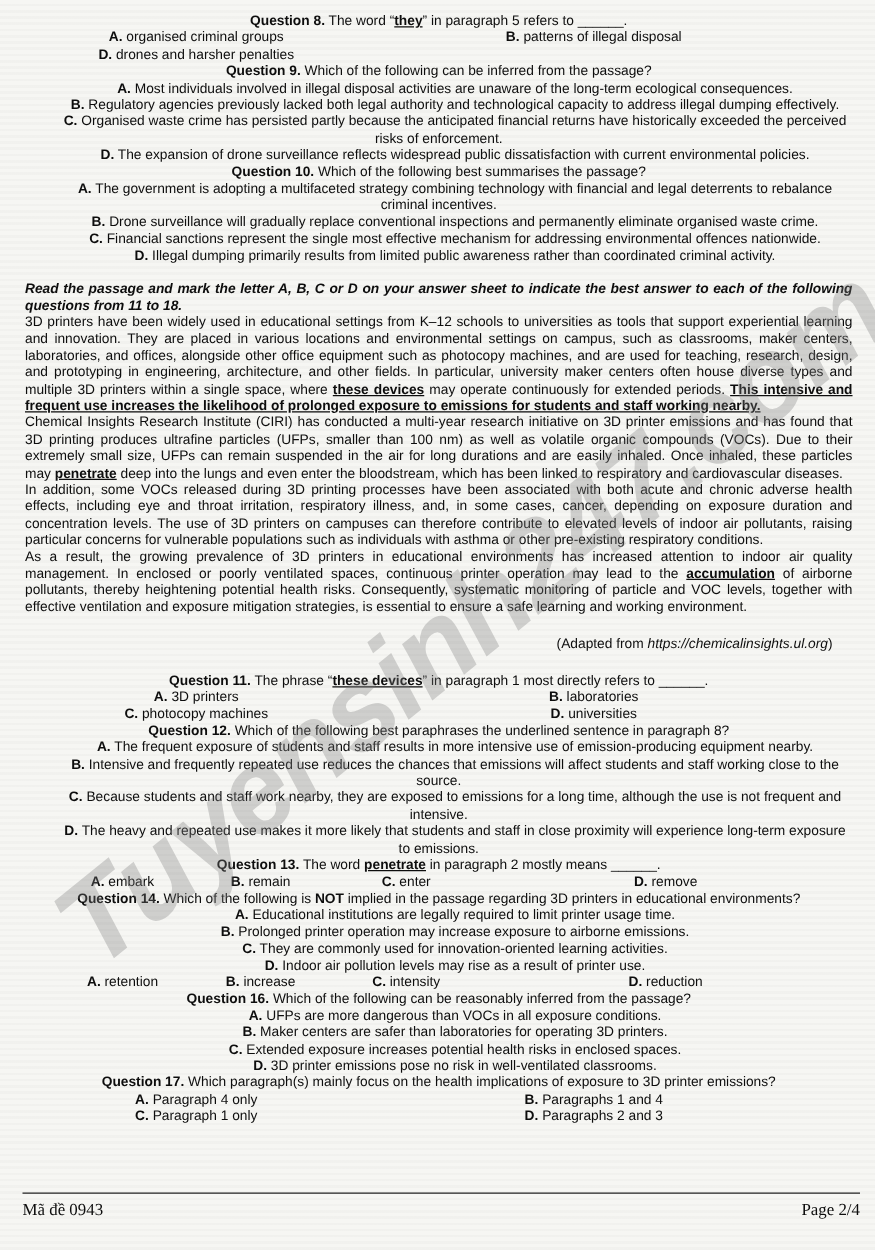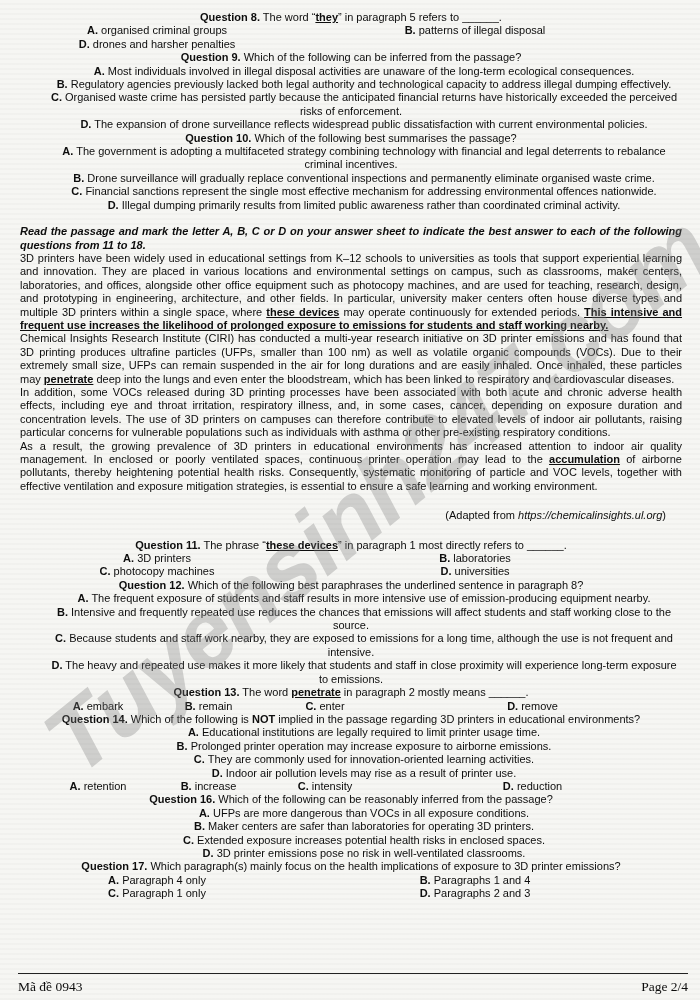--- a/index.html
+++ b/index.html
@@ -22,21 +22,21 @@
   .opts-stack .opt{text-indent:26px;}
   .opts-cols2{display:grid;grid-template-columns:248px 1fr;}
   .opts-cols2 .opt:nth-child(even){text-indent:0;}
   .opts-cols4{display:grid;grid-template-columns:130px 117px 116px 1fr;}
   .opts-cols4 .opt{text-indent:0;}
   .opts-cols4 .opt:nth-child(4n+1){text-indent:26px;}
   .instruction{margin:13px 0 0 0;text-align:justify;font-weight:700;font-style:italic;}
   .para{margin:0;text-align:justify;}
   .source{margin:16px;text-align:right;}
   .footer{
-    position:absolute;left:18px;right:12px;bottom:5px;
+    position:absolute;left:18px;right:12px;bottom:24px;
     border-top:1.6px solid #222;padding-top:5px;
     display:flex;justify-content:space-between;
     font-family:"Liberation Serif",serif;font-size:13.5px;line-height:16px;
   }
   .watermark{
     position:absolute;left:-35px;top:438px;width:830px;height:120px;
     text-align:center;transform:rotate(-39deg);
     font-weight:700;font-style:italic;font-size:95px;line-height:110px;
     color:rgba(125,125,125,0.32);white-space:nowrap;
     pointer-events:none;z-index:5;letter-spacing:-2px;

